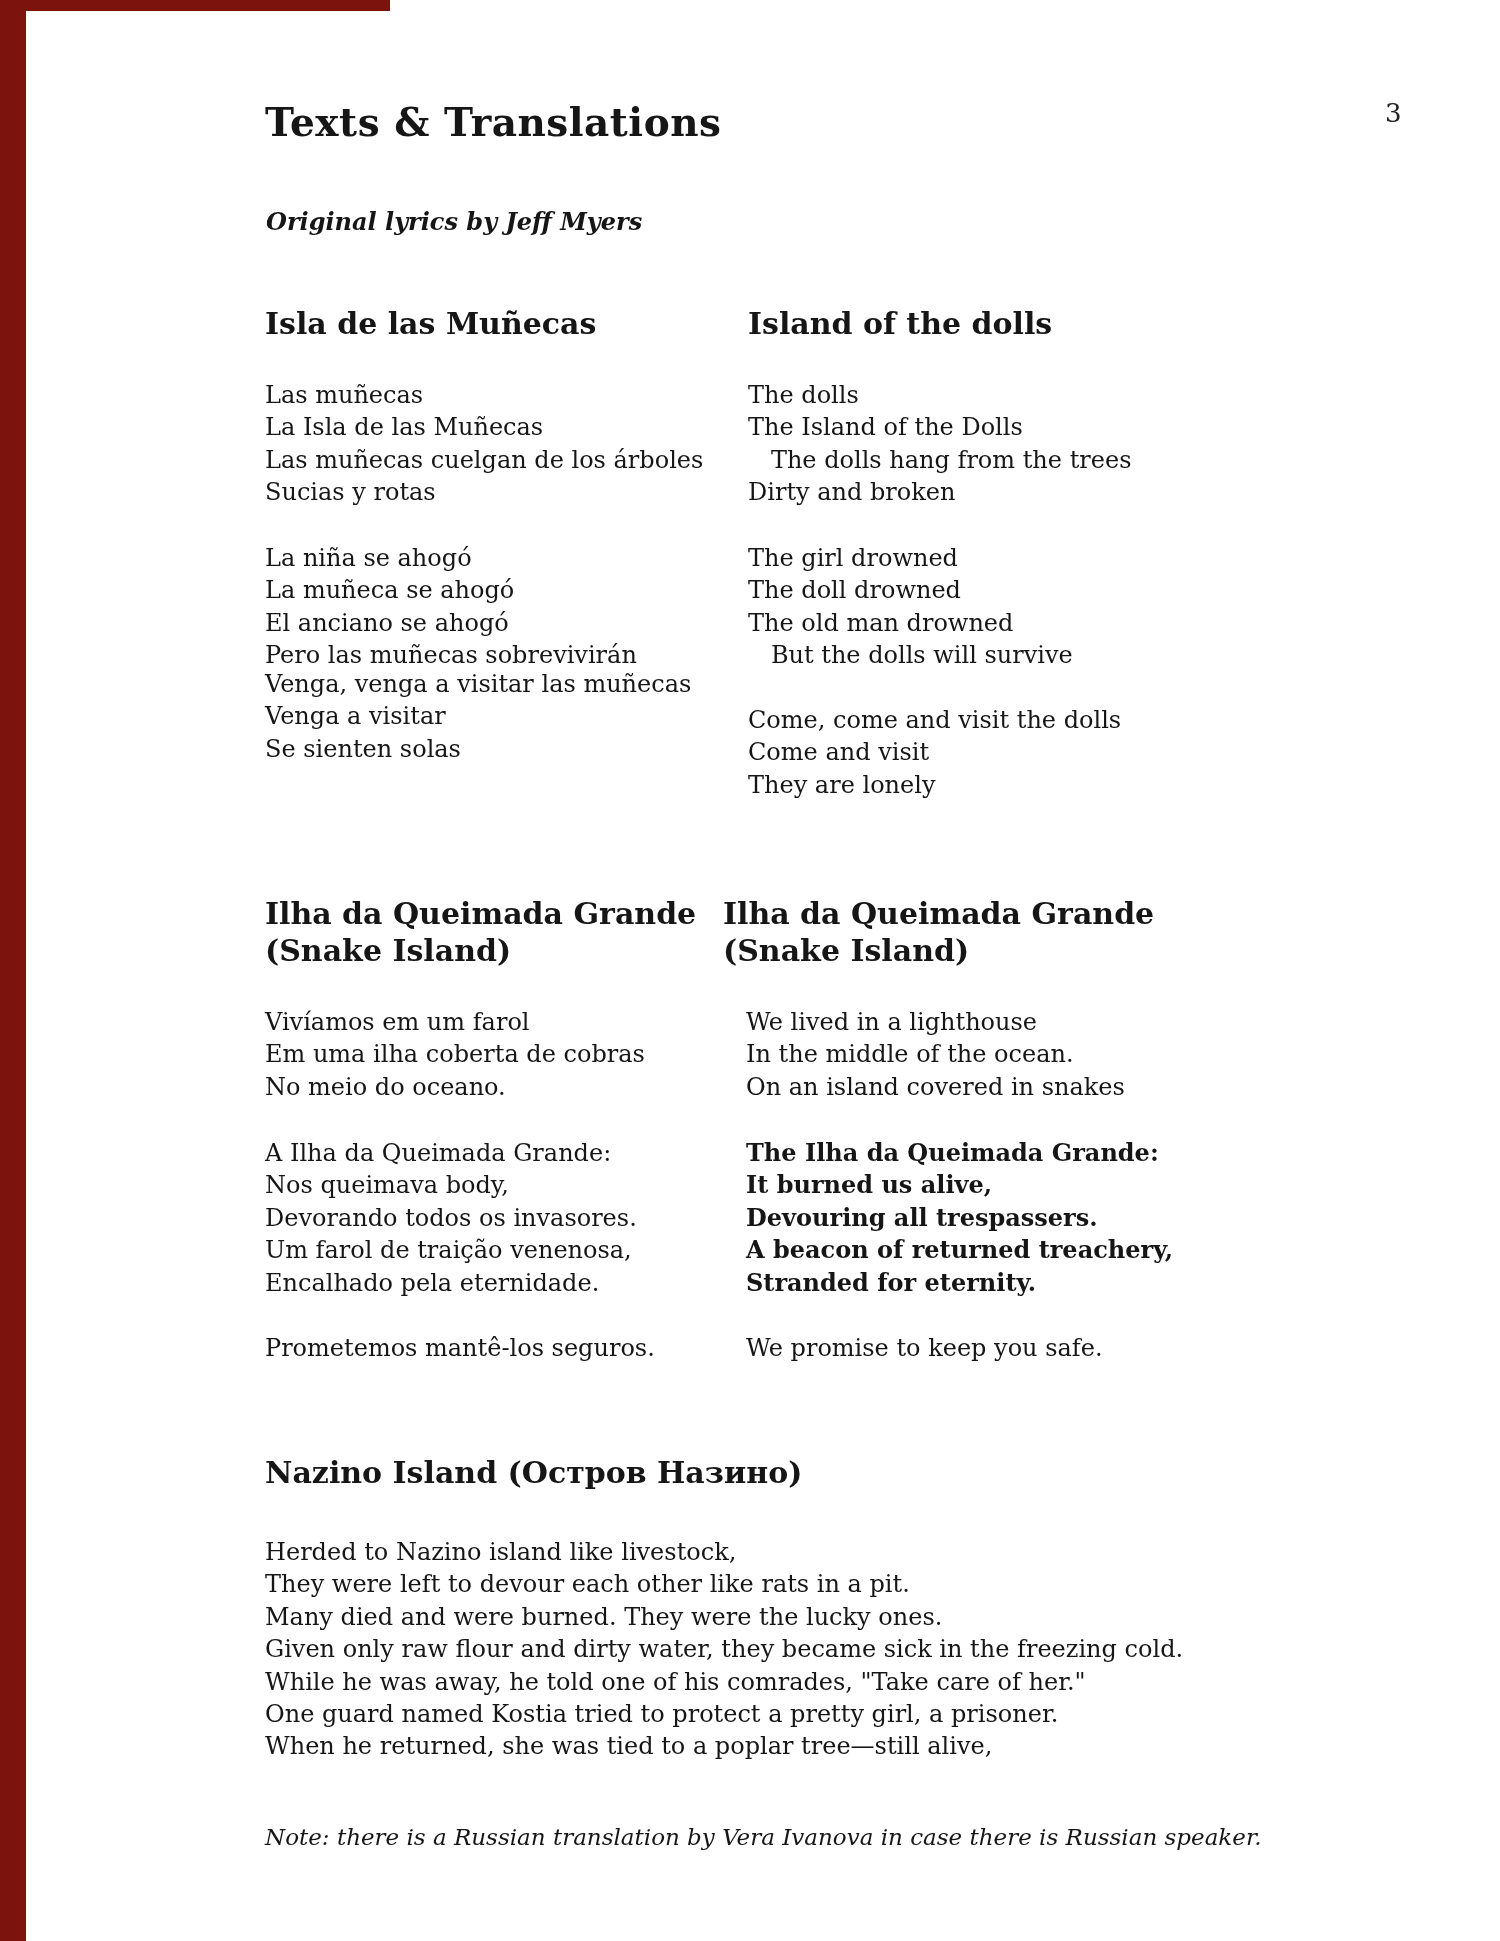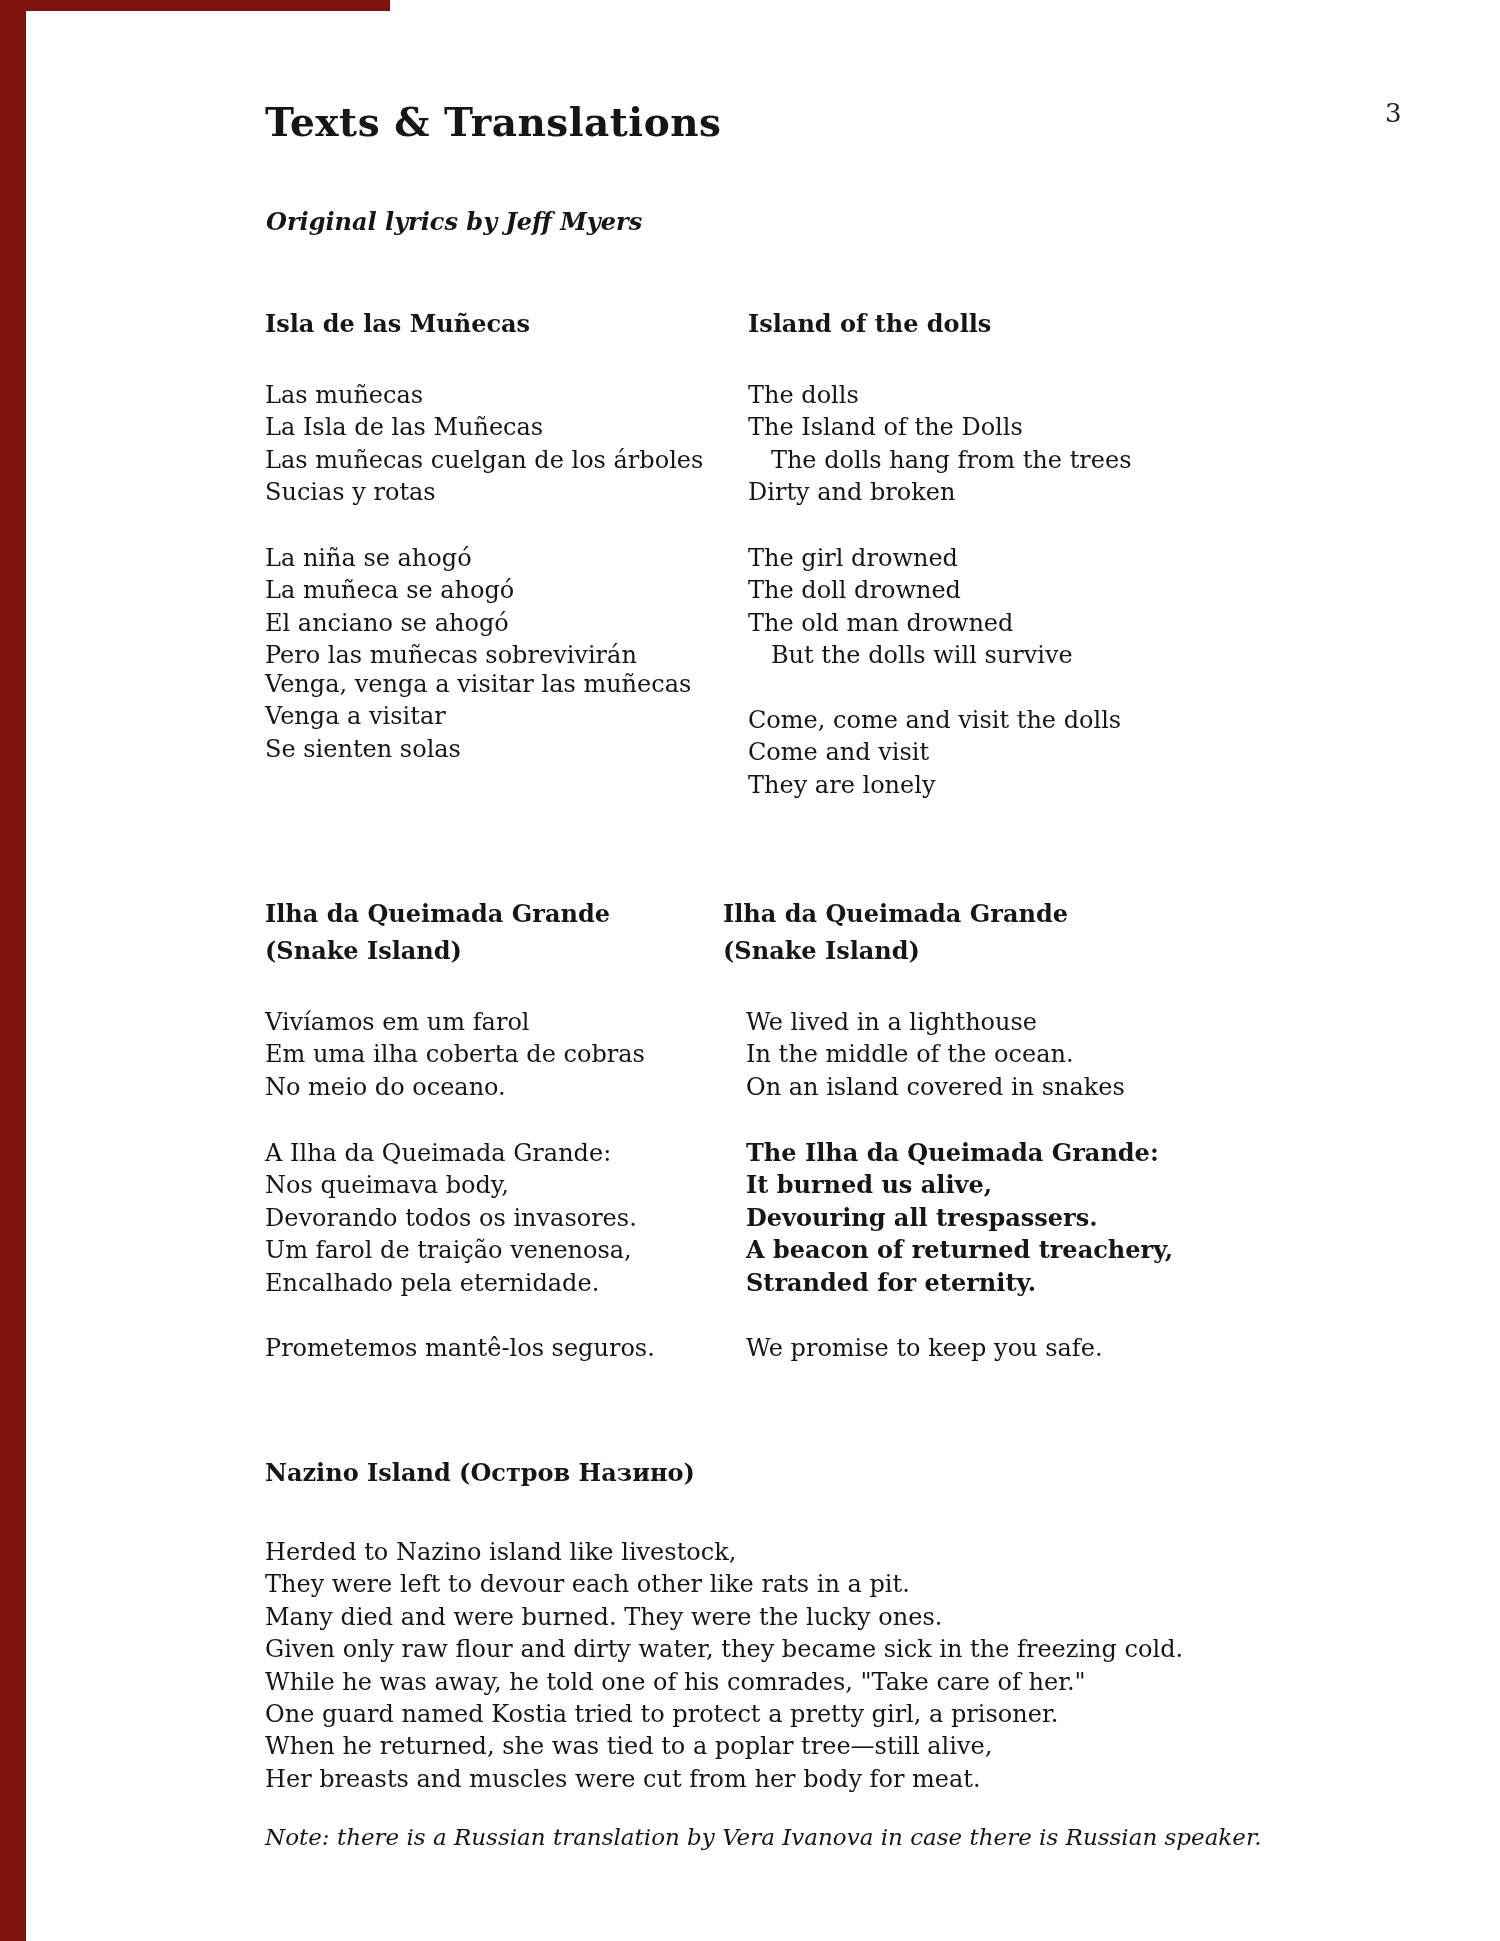--- a/index.html
+++ b/index.html
@@ -34,21 +34,21 @@
     white-space: nowrap;
   }
   .doc-subtitle {
     font-size: 24px;
     font-weight: bold;
     font-style: italic;
     line-height: 32px;
     white-space: nowrap;
   }
   .section-title {
-    font-size: 24px;
+    font-size: 30px;
     font-weight: bold;
     line-height: 37px;
     white-space: nowrap;
   }
   .text-block {
     font-size: 24px;
     line-height: 32.4px;
     white-space: nowrap;
   }
   .text-block .line, .section-title .line { white-space: pre; }
@@ -158,18 +158,17 @@
   <div class="abs section-title" style="left:265px; top:1454px;">Nazino Island (Остров Назино)</div>
 
   <div class="abs text-block" style="left:265px; top:1536px;">
       <div class="line">Herded to Nazino island like livestock,</div>
       <div class="line">They were left to devour each other like rats in a pit.</div>
       <div class="line">Many died and were burned. They were the lucky ones.</div>
       <div class="line">Given only raw flour and dirty water, they became sick in the freezing cold.</div>
       <div class="line">While he was away, he told one of his comrades, "Take care of her."</div>
       <div class="line">One guard named Kostia tried to protect a pretty girl, a prisoner.</div>
       <div class="line">When he returned, she was tied to a poplar tree—still alive,</div>
-      <div class="line">Her breasts and muscles were cut from her body for meat.</div>
     </div>
 
   <div class="abs note" style="left:265px; top:1822px;">Note: there is a Russian translation by Vera Ivanova in case there is Russian speaker.</div>
 
 </div>
 
 </body></html>

